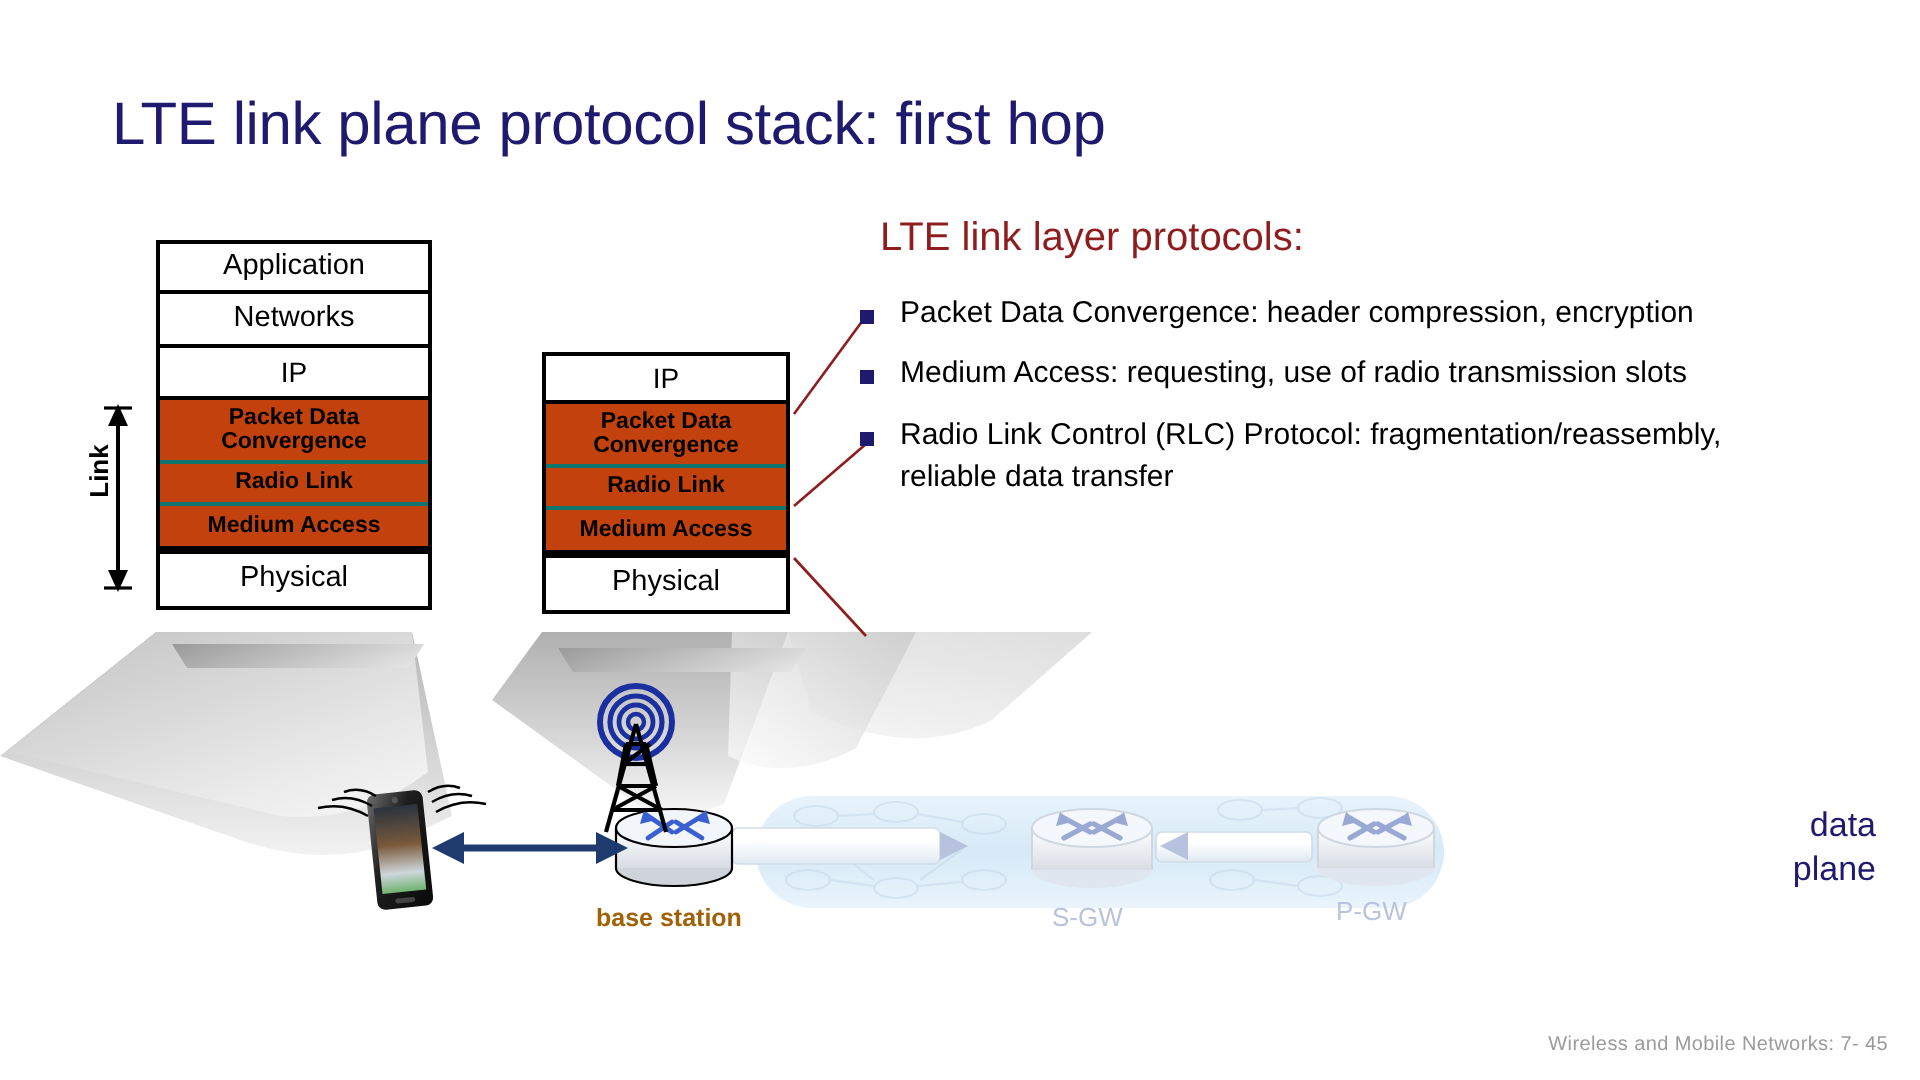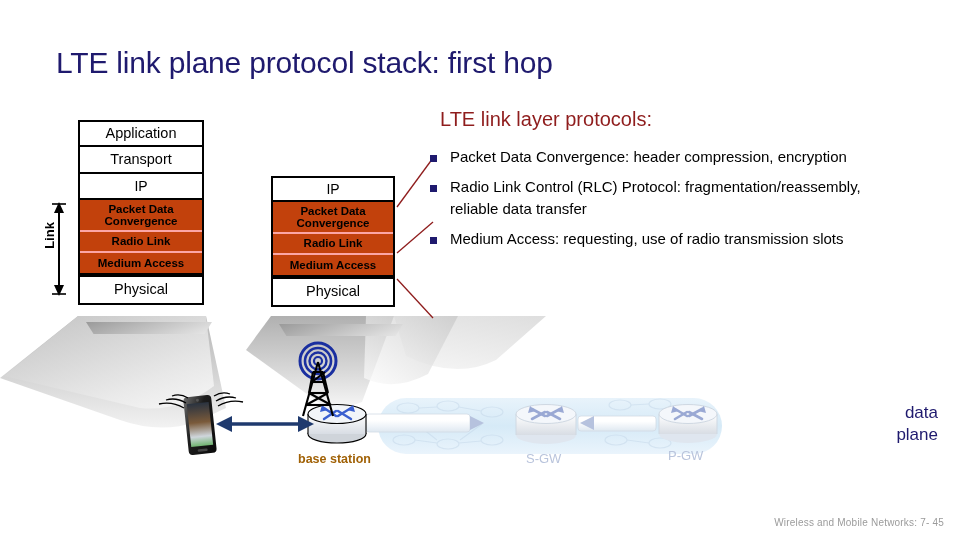--- a/index.html
+++ b/index.html
@@ -77,21 +77,21 @@
     text-align: center;
     font-size: 11.5px;
     font-weight: bold;
     color: #000000;
     display: flex;
     align-items: center;
     justify-content: center;
     line-height: 1.08;
   }
   .sublayer + .sublayer {
-    border-top: 2px solid #fca5a5;
+    border-top: 2px solid #0f766e;
   }
 
   
   #link-bracket {
     position: absolute;
     left: 44px;
     top: 201px;
     width: 30px;
     height: 96px;
     z-index: 6;
@@ -240,23 +240,23 @@
       </linearGradient>
     </defs>
     <path d="M 25 0 L 148 0 L 116 86 Q 92 96 72 86 L 0 34 Z" fill="url(#coneGradC)"></path>
     <path d="M 25 0 L 148 0 L 160 40 Q 210 64 250 44 L 300 0 L 148 0 Z" fill="url(#coneGradD)" opacity="0.6"></path>
     <path d="M 120 0 L 212 0 L 182 58 Q 148 76 118 62 Z" fill="url(#coneGradD)" opacity="0.75"></path>
   </svg>
 
   <div class="stack-shadow" style="left:86px; top:322px; width:126px; height:12px;
               clip-path: polygon(0% 0%, 100% 0%, 94% 100%, 6% 100%);"></div>
 
-  <div class="stack" style="left:78px; top:120px; width:126px;">
+  <div class="stack" style="left:78px; top:120px; width:138px;">
     <div class="layer big" style="height:27px;">Application</div>
-    <div class="layer big" style="height:27px;">Transport</div>
+    <div class="layer big" style="height:27px;">Networks</div>
     <div class="layer mid" style="height:26px;">IP</div>
 
     <div class="linkgroup">
       <div class="sublayer" style="height:30px; padding:0 4px;">Packet Data Convergence</div>
       <div class="sublayer" style="height:21px;">Radio Link</div>
       <div class="sublayer" style="height:22px;">Medium Access</div>
     </div>
 
     <div class="layer big" style="height:30px;">Physical</div>
   </div>
@@ -293,25 +293,25 @@
 
   <div id="lte-heading">LTE link layer protocols:</div>
 
   <div id="bullet-list">
     <div class="bullet-row">
       <span class="bullet-mark"></span>
       <span class="bullet-text">Packet Data Convergence: header compression, encryption</span>
     </div>
     <div class="bullet-row">
       <span class="bullet-mark"></span>
-      <span class="bullet-text">Radio Link Control (RLC) Protocol: fragmentation/reassembly, reliable data transfer</span>
+      <span class="bullet-text">Medium Access: requesting, use of radio transmission slots</span>
     </div>
     <div class="bullet-row">
       <span class="bullet-mark"></span>
-      <span class="bullet-text">Medium Access: requesting, use of radio transmission slots</span>
+      <span class="bullet-text">Radio Link Control (RLC) Protocol: fragmentation/reassembly, reliable data transfer</span>
     </div>
   </div>
 
   <svg id="net-diagram" viewBox="0 0 960 540" xmlns="http://www.w3.org/2000/svg">
     <defs>
       <linearGradient id="cloudGrad" x1="0" y1="0" x2="0" y2="1">
         <stop offset="0%" stop-color="#e8f3fb"></stop>
         <stop offset="50%" stop-color="#d6eaf7"></stop>
         <stop offset="100%" stop-color="#eaf4fc"></stop>
       </linearGradient>

